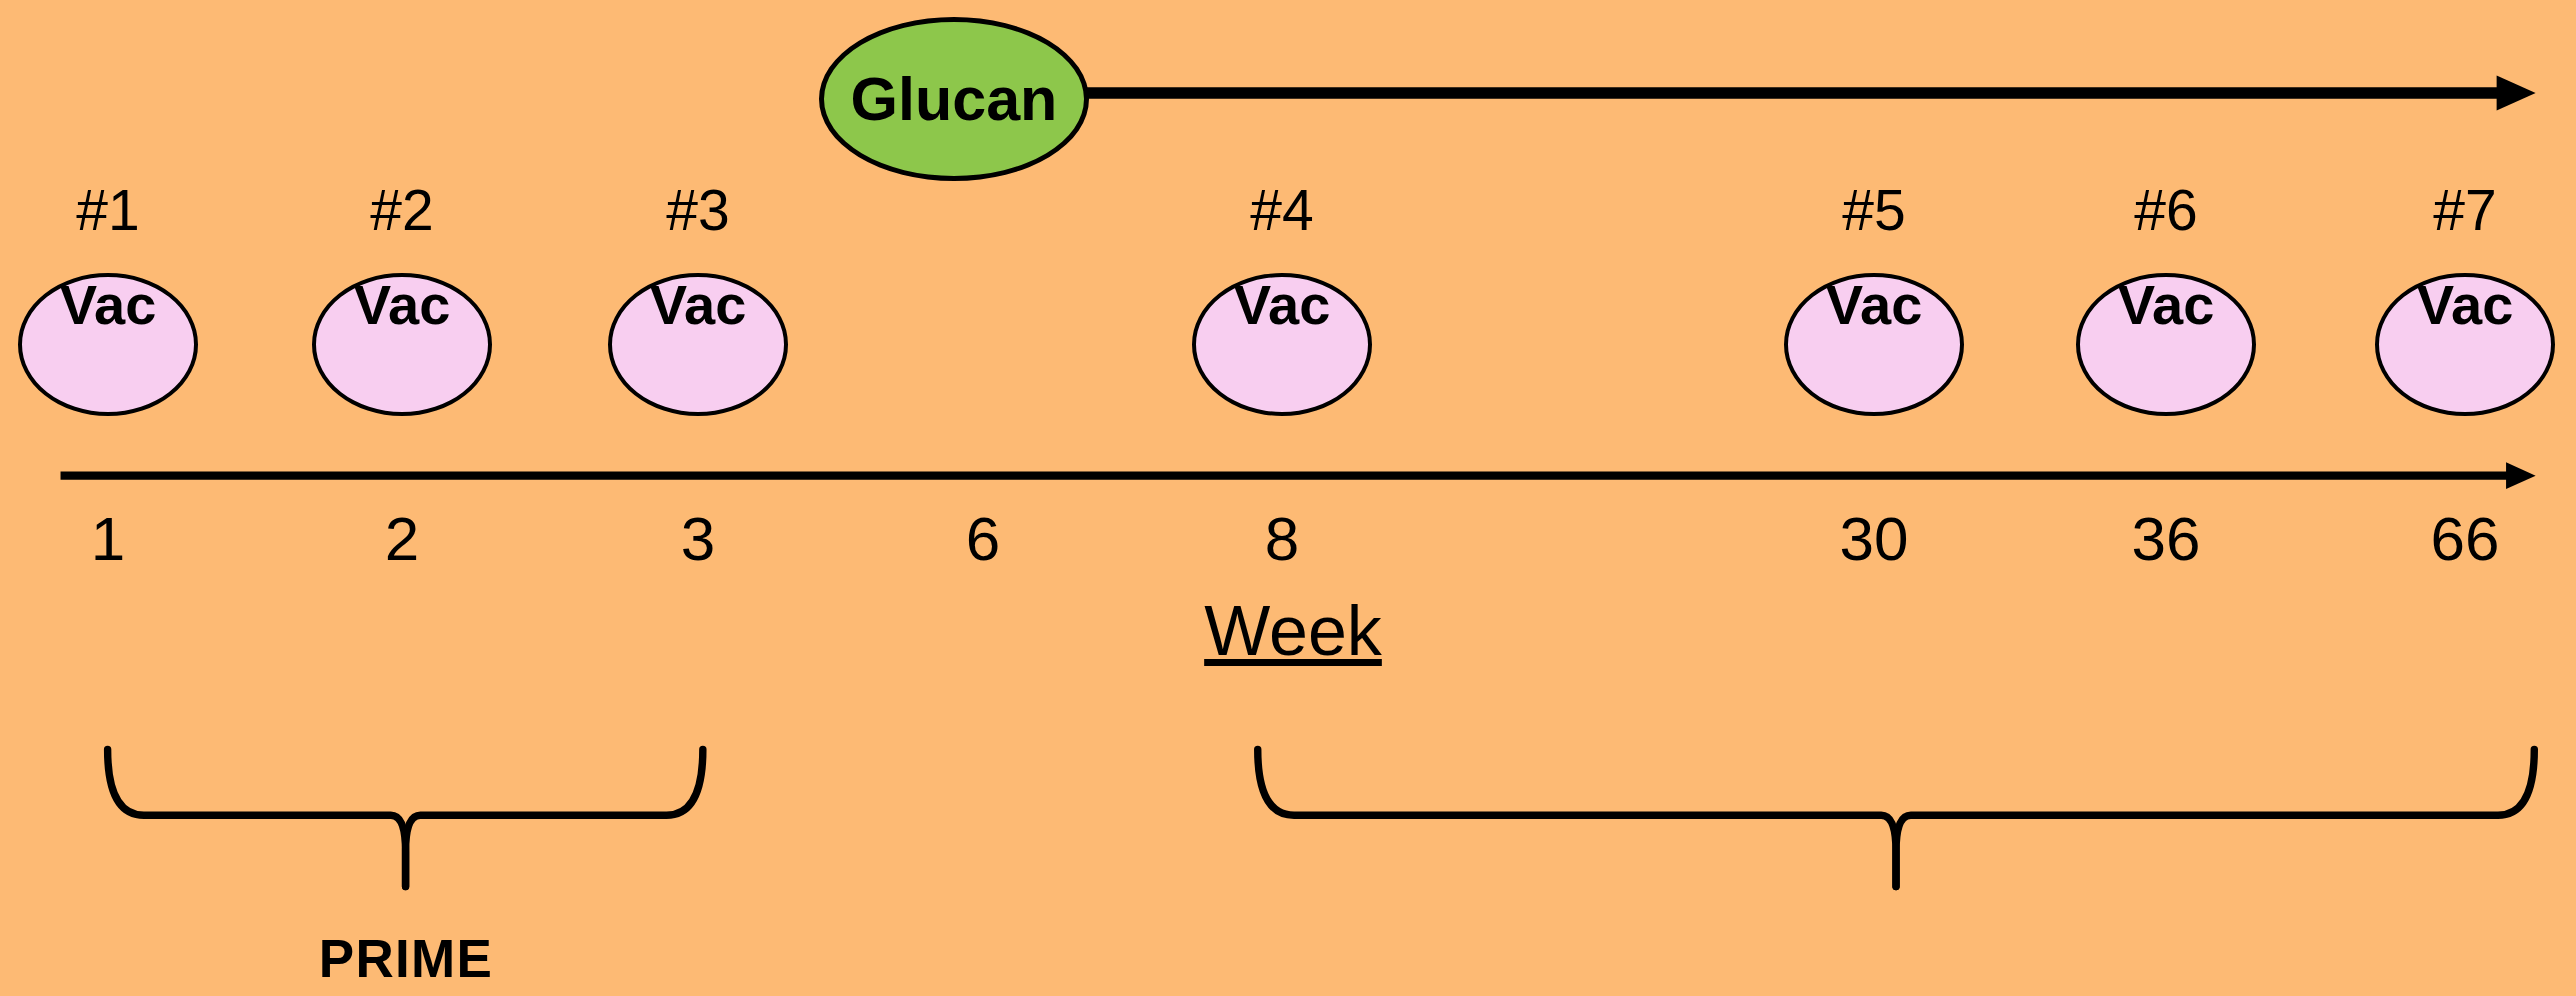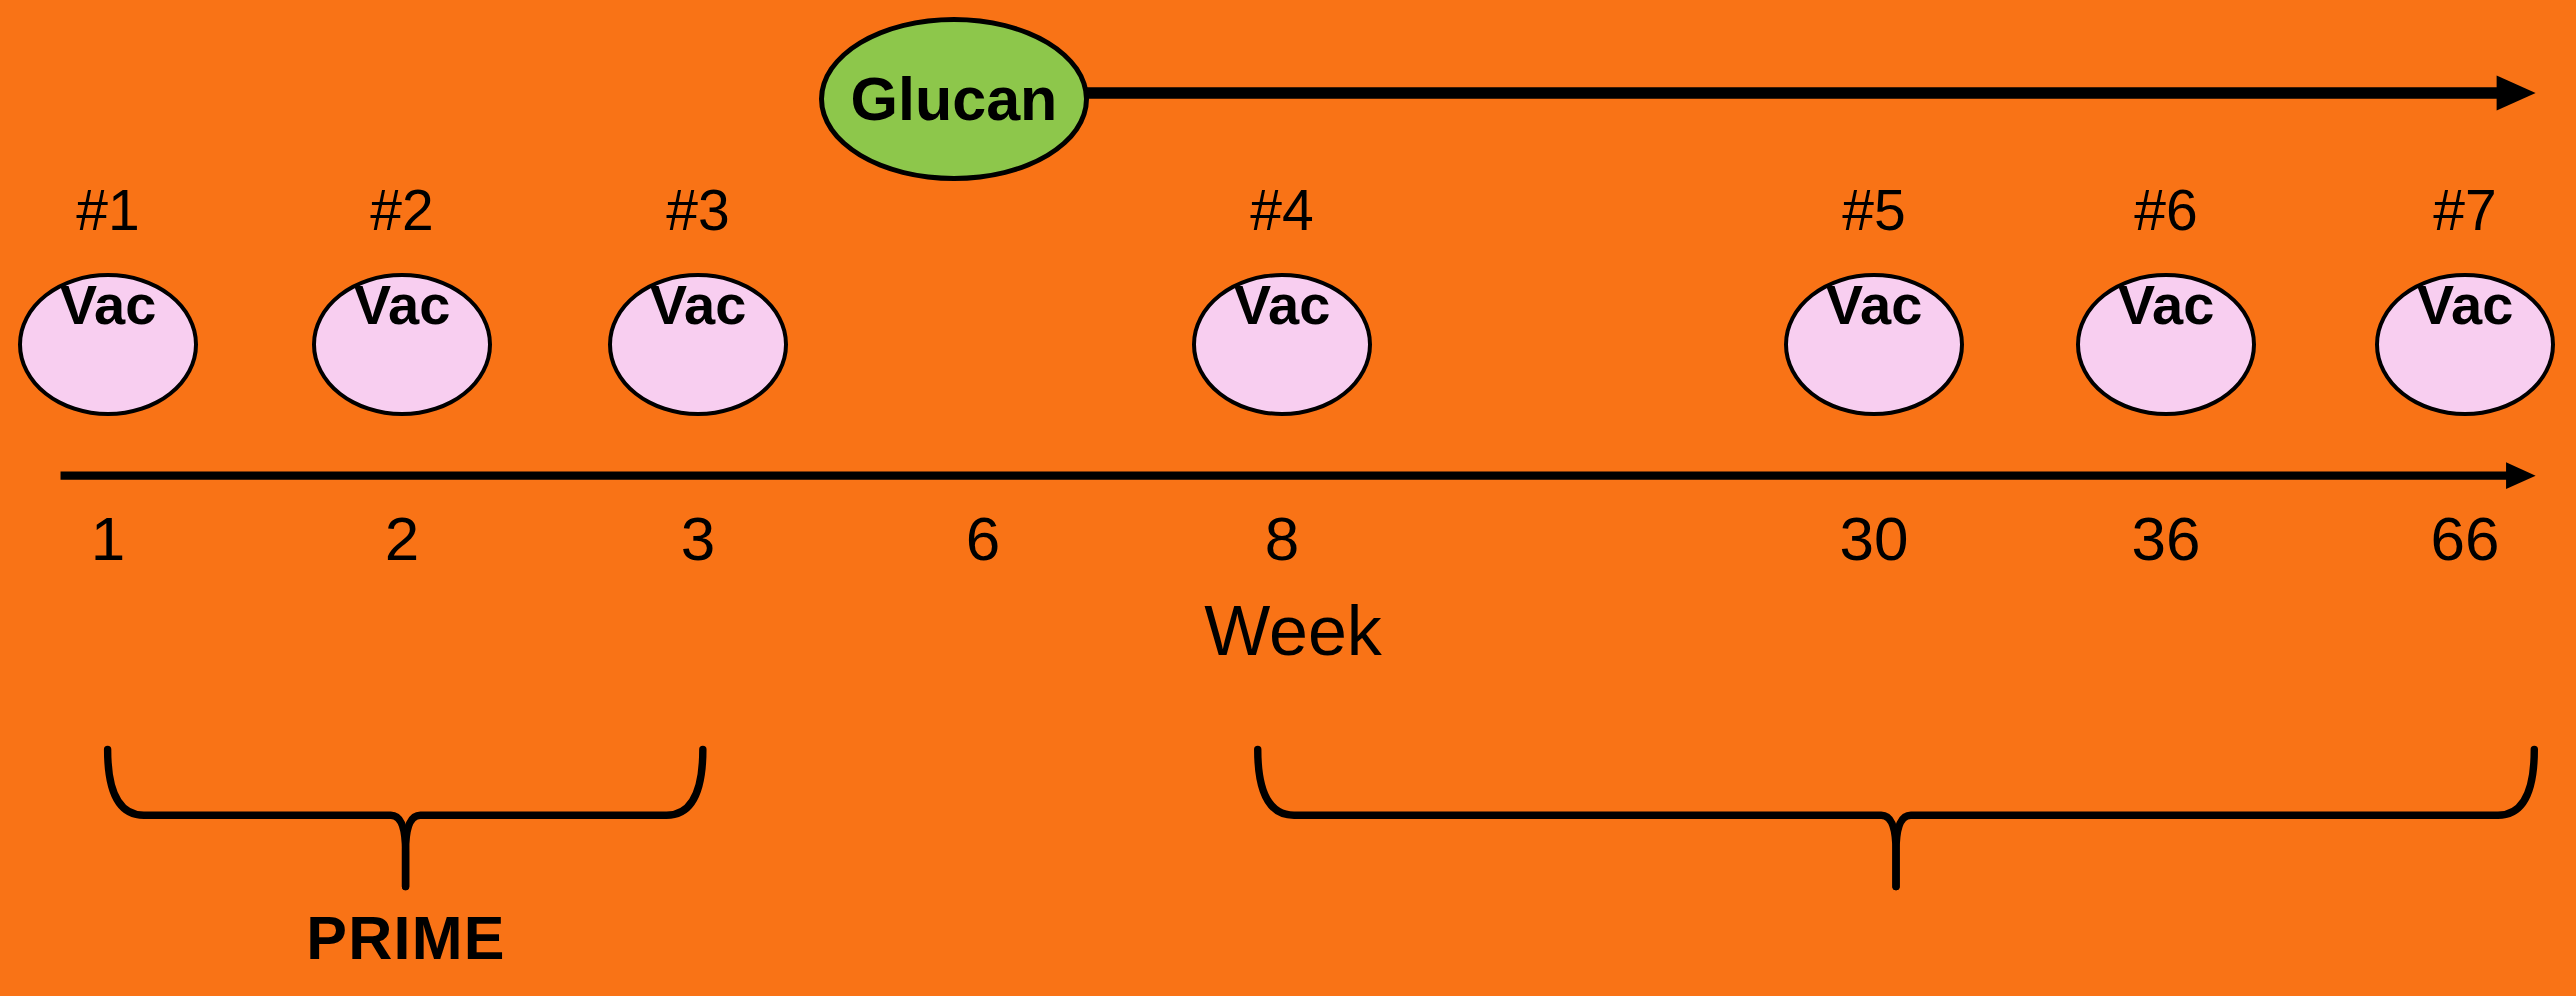--- a/index.html
+++ b/index.html
@@ -1,20 +1,20 @@
 <!DOCTYPE html>
 <html style="font-size:10.8px"><head>
 <meta charset="utf-8">
 <style>
   html, body { margin: 0; padding: 0; background: #ffffff; }
   .figure {
     position: relative;
     width: 2576px;
     height: 997px;
-    background: #f97316;
+    background: #fdba74;
     overflow: hidden;
     font-family: "Liberation Sans", sans-serif;
     color: #000000;
   }
   .lines-layer {
     position: absolute;
     left: 0; top: 0;
     width: 2576px; height: 997px;
   }
   
@@ -55,28 +55,28 @@
   .tick {
     position: absolute;
     top: 508px;
     transform: translateX(-50%);
     font-size: 62px; line-height: 1;
   }
   .axis-label {
     position: absolute;
     left: 1293px; top: 596px;
     transform: translateX(-50%);
-    font-size: 70px; line-height: 1;
+    font-size: 70px; line-height: 1; text-decoration: underline;
   }
   
   .phase {
     position: absolute;
-    top: 908px;
+    top: 932px;
     transform: translateX(-50%);
-    font-size: 61px; font-weight: bold; line-height: 1;
+    font-size: 53px; font-weight: bold; line-height: 1;
     letter-spacing: 1.3px;
   }
   .phase-prime { left: 406px; }
   .phase-boost { left: 1896px; }
 </style>
 </head>
 <body>
 
 <div class="figure">
 

